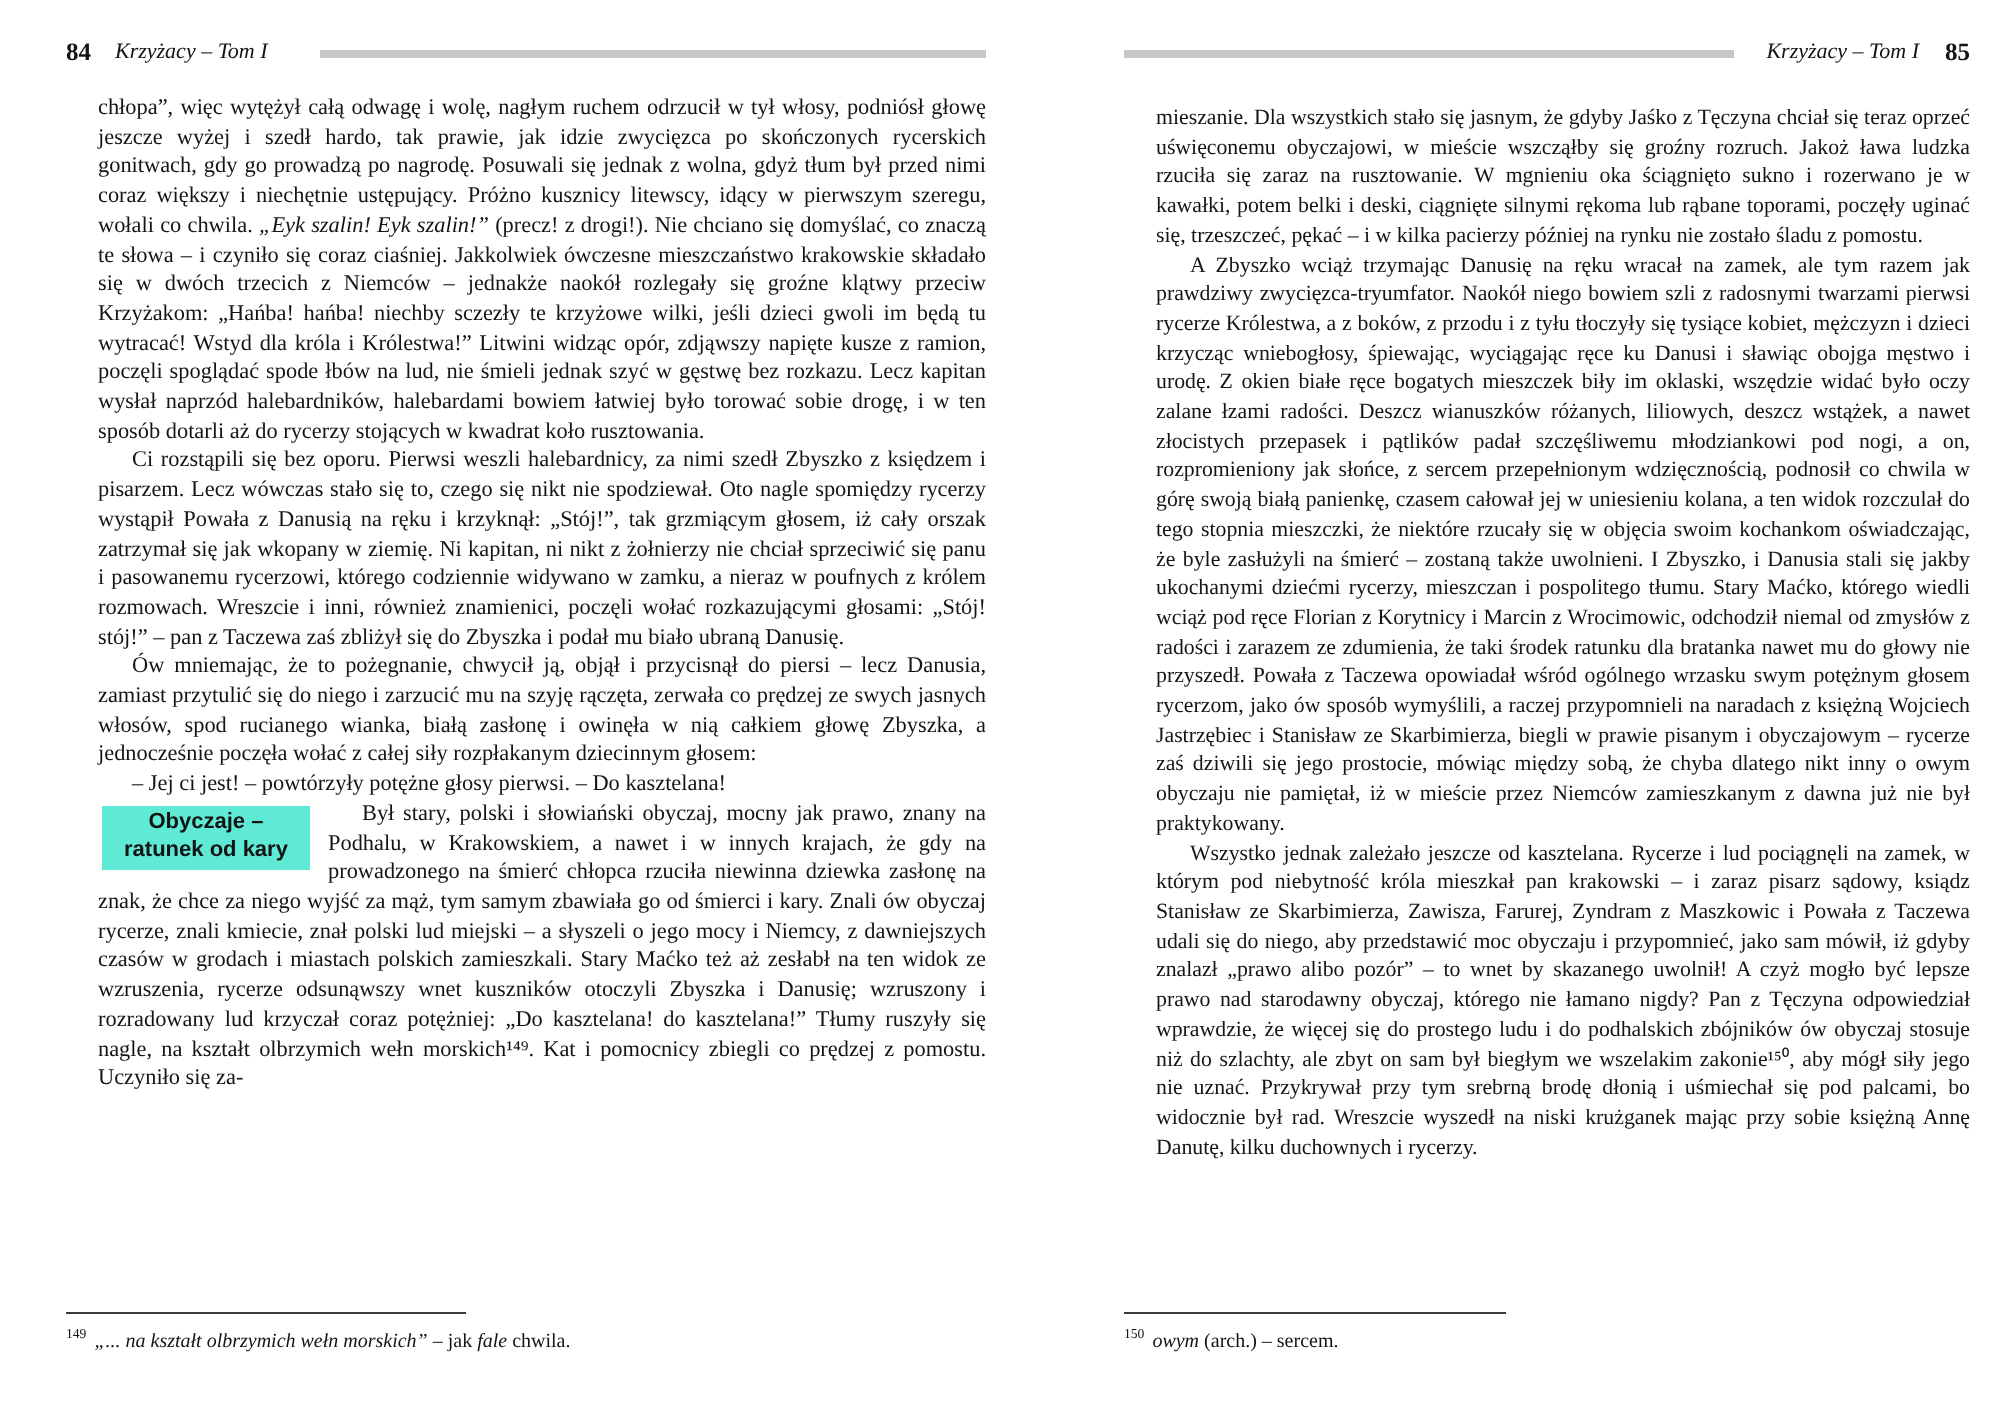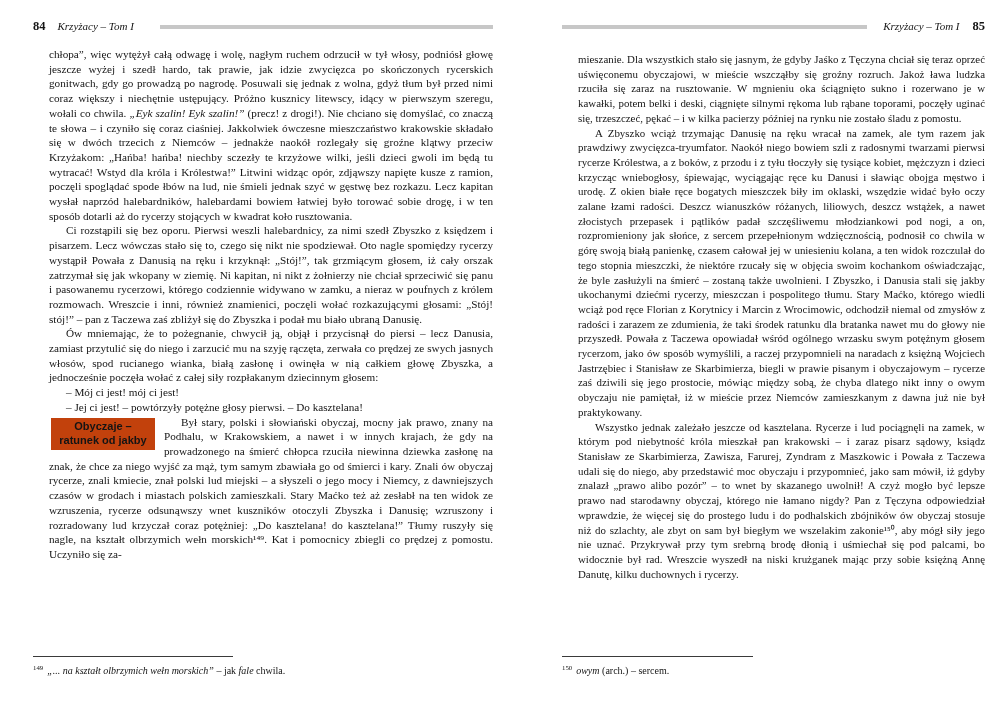--- a/index.html
+++ b/index.html
@@ -28,21 +28,21 @@
   .page-body { position:absolute; left:16px; right:0; text-align:justify; }
   .page-left  .page-body { top:47px; font-size:11.2px; line-height:14.7px; }
   .page-right .page-body { top:52px; font-size:10.9px; line-height:14.7px; }
   .para { text-indent:17px; }
   .para.noindent { text-indent:0; }
   .para i { font-style:italic; }
 
   .margin-note {
     float:left; width:104px; height:32px;
     margin:3px 9px 8px 2px;
-    background:#c2410c;
+    background:#5eead4;
     display:flex; flex-direction:column; align-items:center; justify-content:center;
     font-family:"Liberation Sans", sans-serif;
     font-weight:bold; font-size:11px; line-height:13.5px;
     text-align:center; text-indent:0;
   }
 
   .footnote { position:absolute; left:0; top:656px; }
   .fn-rule { width:200px; border-top:1.2px solid #3a3a3a; margin-bottom:5px; }
   .page-right .fn-rule { width:191px; }
   .fn-text { font-size:10px; line-height:12px; }
@@ -58,26 +58,25 @@
     <div class="page-header">
       <span class="pagenum">84</span>
       <span class="runtitle">Krzyżacy – Tom I</span>
       <span class="header-rule"></span>
     </div>
 
     <div class="page-body">
       <p class="para noindent"><span>chłopa”, więc wytężył całą odwagę i wolę, nagłym ruchem odrzucił w tył włosy, podniósł głowę jeszcze wyżej i szedł hardo, tak prawie, jak idzie zwycięzca po skończonych rycerskich gonitwach, gdy go prowadzą po nagrodę. Posuwali się jednak z wolna, gdyż tłum był przed nimi coraz większy i niechętnie ustępujący. Próżno kusznicy litewscy, idący w pierwszym szeregu, wołali co chwila. </span><i>„Eyk szalin! Eyk szalin!”</i><span> (precz! z drogi!). Nie chciano się domyślać, co znaczą te słowa – i czyniło się coraz ciaśniej. Jakkolwiek ówczesne mieszczaństwo krakowskie składało się w dwóch trzecich z Niemców – jednakże naokół rozlegały się groźne klątwy przeciw Krzyżakom: „Hańba! hańba! niechby sczezły te krzyżowe wilki, jeśli dzieci gwoli im będą tu wytracać! Wstyd dla króla i Królestwa!” Litwini widząc opór, zdjąwszy napięte kusze z ramion, poczęli spoglądać spode łbów na lud, nie śmieli jednak szyć w gęstwę bez rozkazu. Lecz kapitan wysłał naprzód halebardników, halebardami bowiem łatwiej było torować sobie drogę, i w ten sposób dotarli aż do rycerzy stojących w kwadrat koło rusztowania.</span></p>
       <p class="para"><span>Ci rozstąpili się bez oporu. Pierwsi weszli halebardnicy, za nimi szedł Zbyszko z księdzem i pisarzem. Lecz wówczas stało się to, czego się nikt nie spodziewał. Oto nagle spomiędzy rycerzy wystąpił Powała z Danusią na ręku i krzyknął: „Stój!”, tak grzmiącym głosem, iż cały orszak zatrzymał się jak wkopany w ziemię. Ni kapitan, ni nikt z żołnierzy nie chciał sprzeciwić się panu i pasowanemu rycerzowi, którego codziennie widywano w zamku, a nieraz w poufnych z królem rozmowach. Wreszcie i inni, również znamienici, poczęli wołać rozkazującymi głosami: „Stój! stój!” – pan z Taczewa zaś zbliżył się do Zbyszka i podał mu biało ubraną Danusię.</span></p>
       <p class="para"><span>Ów mniemając, że to pożegnanie, chwycił ją, objął i przycisnął do piersi – lecz Danusia, zamiast przytulić się do niego i zarzucić mu na szyję rączęta, zerwała co prędzej ze swych jasnych włosów, spod rucianego wianka, białą zasłonę i owinęła w nią całkiem głowę Zbyszka, a jednocześnie poczęła wołać z całej siły rozpłakanym dziecinnym głosem:</span></p>
-      <p class="para"><span>– Mój ci jest! mój ci jest!</span></p>
       <p class="para"><span>– Jej ci jest! – powtórzyły potężne głosy pierwsi. – Do kasztelana!</span></p>
       <p class="para">
         <span class="margin-note">
           <span>Obyczaje –</span>
-          <span>ratunek od jakby</span>
+          <span>ratunek od kary</span>
         </span>
       <span>Był stary, polski i słowiański obyczaj, mocny jak prawo, znany na Podhalu, w Krakowskiem, a nawet i w innych krajach, że gdy na prowadzonego na śmierć chłopca rzuciła niewinna dziewka zasłonę na znak, że chce za niego wyjść za mąż, tym samym zbawiała go od śmierci i kary. Znali ów obyczaj rycerze, znali kmiecie, znał polski lud miejski – a słyszeli o jego mocy i Niemcy, z dawniejszych czasów w grodach i miastach polskich zamieszkali. Stary Maćko też aż zesłabł na ten widok ze wzruszenia, rycerze odsunąwszy wnet kuszników otoczyli Zbyszka i Danusię; wzruszony i rozradowany lud krzyczał coraz potężniej: „Do kasztelana! do kasztelana!” Tłumy ruszyły się nagle, na kształt olbrzymich wełn morskich¹⁴⁹. Kat i pomocnicy zbiegli co prędzej z pomostu. Uczyniło się za-</span></p>
     </div>
 
     <div class="footnote">
       <div class="fn-rule"></div>
       <div class="fn-text">
         <sup>149</sup><span><i>„... na kształt olbrzymich wełn morskich” </i><span>– jak </span><i>fale</i><span> chwila.</span></span>
       </div>
     </div>

